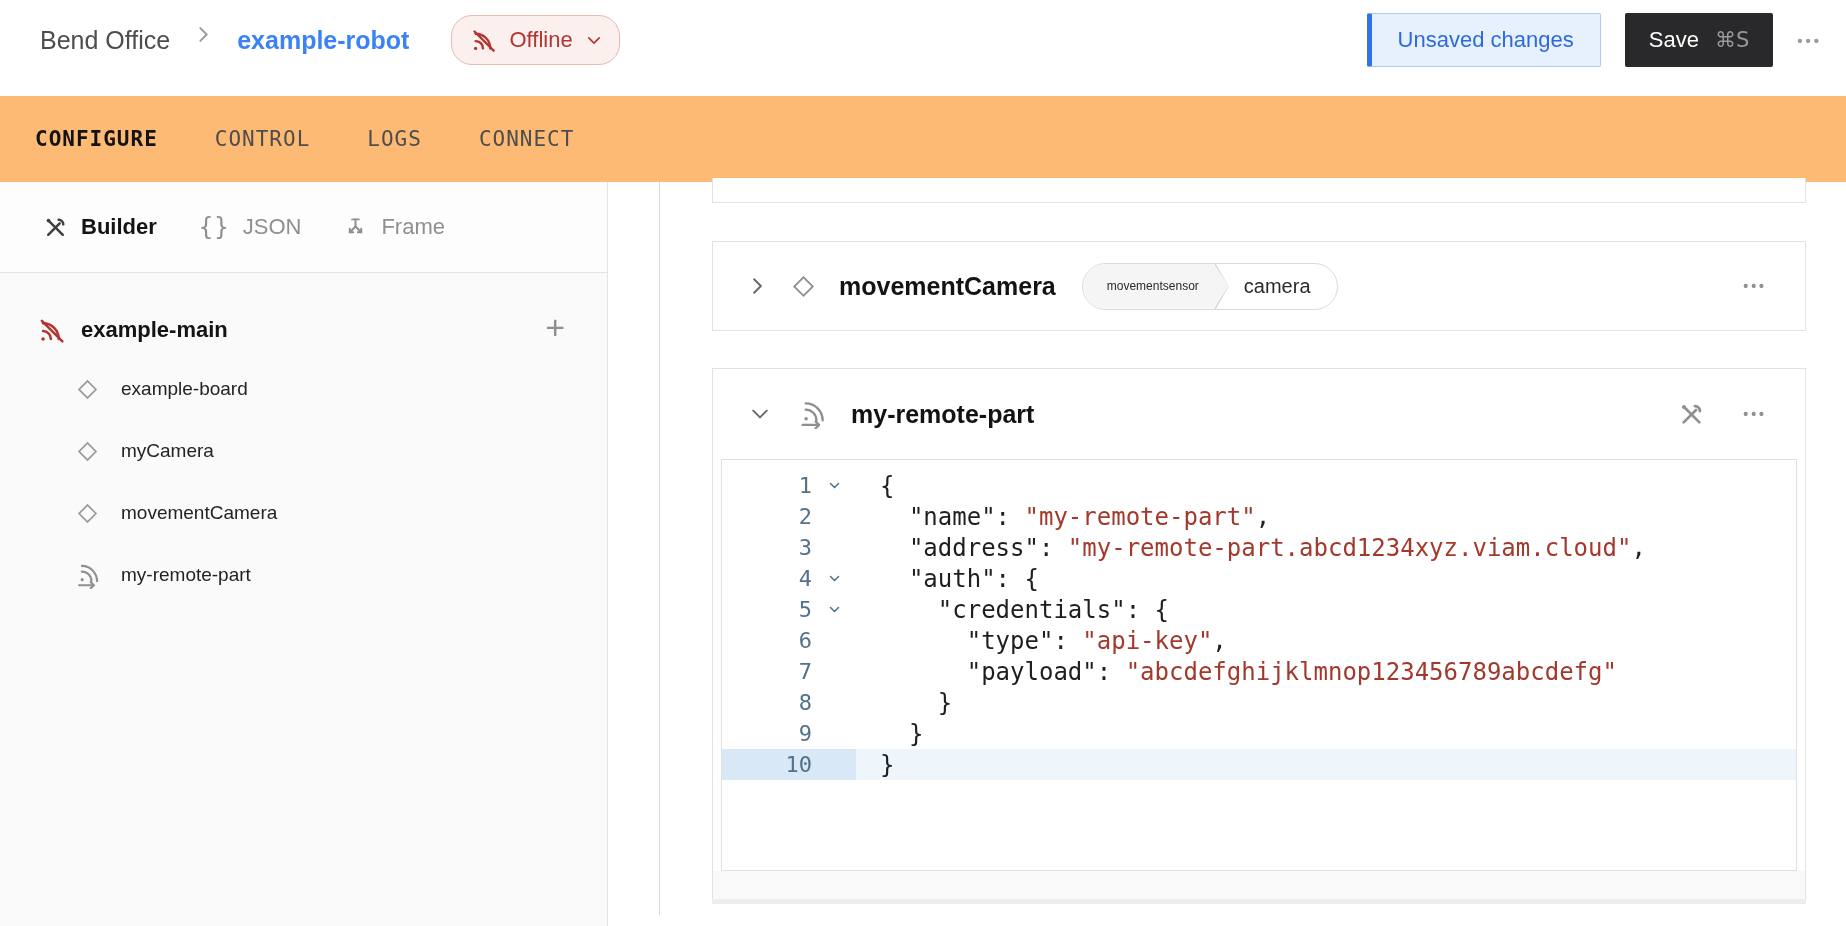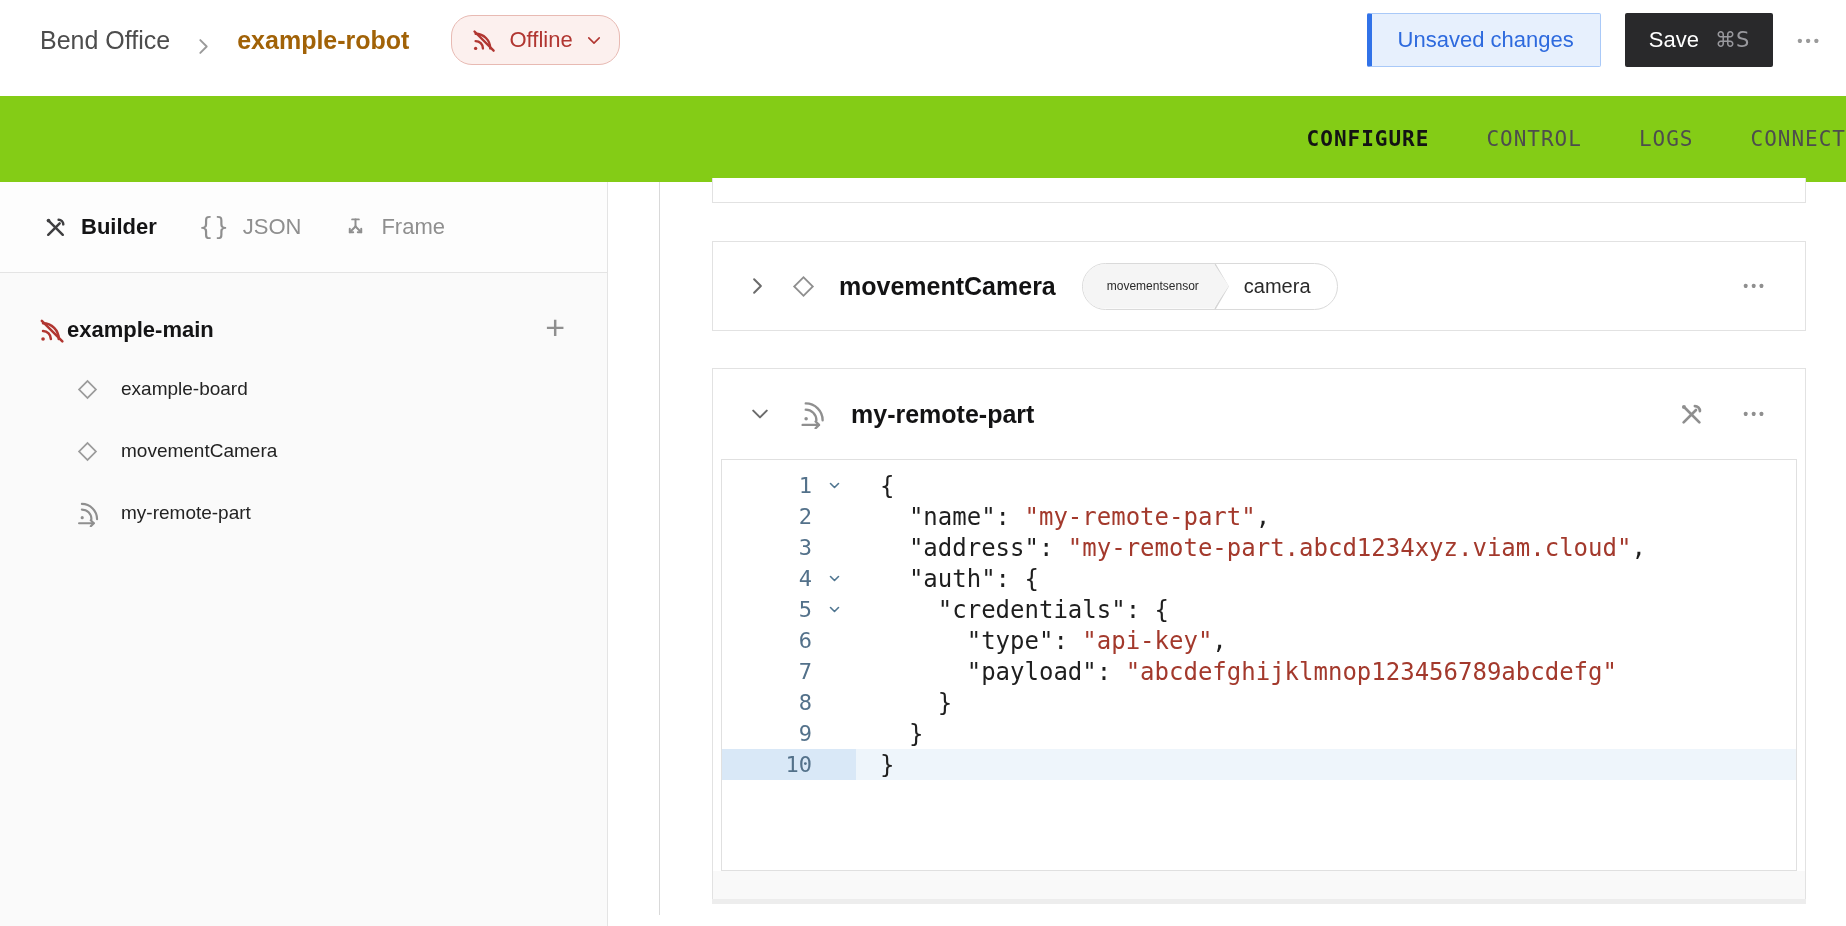--- a/index.html
+++ b/index.html
@@ -8,58 +8,58 @@
     --save-button-bg:#29292b; --code-string:#a3392c; --code-plain:#1e1e1e;
     --line-number:#53718a; --active-line-bg:#eef5fb; --active-gutter-bg:#d9e8f7;
   }
   *{box-sizing:border-box; margin:0; padding:0;}
   html,body{width:1846px; height:926px; overflow:hidden;}
   body{font-family:"Liberation Sans", sans-serif; background:#fff; position:relative; color:#1e1e1e;}
   button{font-family:inherit; background:none; border:none; cursor:pointer;}
 
   
   .header{position:absolute; left:0; top:0; width:1846px; height:80px; display:flex; align-items:center; background:#fff;}
-  .breadcrumb{margin-left:40px; display:flex; align-items:flex-end; gap:28px; font-size:25px;}
+  .breadcrumb{margin-left:40px; display:flex; align-items:flex-start; gap:28px; font-size:25px;}
   .bc-org{color:#4d4d4d;}
   .bc-sep{display:flex; color:#9a9a9a;}
   .bc-sep svg{width:11px; height:17px;}
-  .bc-robot{color:#a16207; font-weight:700;}
+  .bc-robot{color:#3b82f6; font-weight:700;}
   .status-badge{margin-left:42px; display:flex; align-items:center; gap:12px; height:50px; padding:0 18px;
     background:var(--offline-badge-bg); border:1px solid var(--offline-badge-border); border-radius:21px;
     color:var(--offline-red); font-size:22px; font-weight:500;}
   .badge-icon{display:flex; color:var(--offline-red);}
   .badge-icon svg{width:27px; height:27px;}
   .badge-chev{display:flex; margin-left:2px;}
   .badge-chev svg{width:14px; height:9px;}
   .header-right{margin-left:auto; margin-right:24px; display:flex; align-items:center; gap:24px;}
   .unsaved{height:54px; padding:0 26px; background:var(--unsaved-bg); border:1px solid var(--unsaved-border);
     border-left:5px solid #3172e8; color:var(--accent-blue); font-size:22px; border-radius:2px;}
   .save{height:54px; padding:0 24px; background:var(--save-button-bg); color:#fff; font-size:22px;
     display:flex; align-items:center; gap:16px; border-radius:2px;}
   .save .kbd{color:#98989d; font-family:"DejaVu Sans", sans-serif; font-size:21px;}
   .dots{font-size:14px; letter-spacing:3px; color:#8f8f8f; font-weight:700; line-height:1;}
   .hdr-dots{font-size:15px; color:#9a9a9a;}
 
   
-  .tabbar{position:absolute; left:0; top:96px; width:1846px; height:86px; background:#84cc16;
-    display:flex; align-items:center; padding-left:35px; gap:57px;justify-content:flex-end;}
+  .tabbar{position:absolute; left:0; top:96px; width:1846px; height:86px; background:#fdba74;
+    display:flex; align-items:center; padding-left:35px; gap:57px;}
   .tab{font-family:"DejaVu Sans Mono", monospace; font-size:21px; letter-spacing:1px; color:#4d4d4d;}
   .tab.active{font-weight:700; color:#131314;}
 
   
   .sidebar{position:absolute; left:0; top:182px; width:608px; height:744px; background:#fafafa; border-right:1px solid #e4e4e4;}
   .viewbar{height:91px; background:#fdfdfd; border-bottom:1px solid #e4e4e4; display:flex; align-items:center; padding-left:43px; gap:42px;}
   .view-tab{display:flex; align-items:center; gap:13px; font-size:22px; color:#8f8f8f;}
   .view-tab.active{color:#141415; font-weight:700;}
   .view-tab.active .vicon{color:#3f3f41;}
   .vicon{display:flex; color:#8f8f8f;}
   .vicon svg{width:25px; height:25px;}
   .braces-txt{font-family:"DejaVu Sans Mono", monospace; font-size:24px; letter-spacing:1px; font-weight:400;}
   .tree{padding-top:29px;}
-  .tree-root{position:relative; height:56px; display:flex; align-items:center; padding-left:36px; gap:1px;}
+  .tree-root{position:relative; height:56px; display:flex; align-items:center; padding-left:36px; gap:15px;}
   .tree-root .ticon{color:var(--offline-red);}
   .tree-root .ticon svg{width:29px; height:29px;}
   .root-label{font-size:22px; font-weight:700; color:#141415;}
   .add-btn{position:absolute; right:42px; top:8px; font-size:34px; font-weight:300; color:#8f8f8f; line-height:1;}
   .tree-item{height:62px; display:flex; align-items:center; padding-left:72px; gap:19px; font-size:19px; color:#232323;}
   .ticon{width:30px; height:30px; display:flex; align-items:center; justify-content:center; color:#9b9b9b;}
   .ticon svg{width:21px; height:21px;}
   .ticon.remote svg{width:27px; height:27px; color:#8f8f8f;}
 
   
@@ -200,20 +200,28 @@
             </svg>
           </span>
           <span>example-board</span>
         </div>
         <div class="tree-item">
           <span class="ticon">
             <svg viewBox="0 0 20 20" fill="none" stroke="currentColor" stroke-width="1.6">
               <rect x="4.3" y="4.3" width="11.4" height="11.4" transform="rotate(45 10 10)"></rect>
             </svg>
           </span>
+          <span>myCamera</span>
+        </div>
+        <div class="tree-item">
+          <span class="ticon">
+            <svg viewBox="0 0 20 20" fill="none" stroke="currentColor" stroke-width="1.6">
+              <rect x="4.3" y="4.3" width="11.4" height="11.4" transform="rotate(45 10 10)"></rect>
+            </svg>
+          </span>
           <span>movementCamera</span>
         </div>
         <div class="tree-item">
           <span class="ticon remote">
             <svg viewBox="0 0 24 24" fill="none" stroke="currentColor" stroke-width="1.9" stroke-linecap="round" stroke-linejoin="round">
               <path d="M7 8.5A8.5 8.5 0 0 1 15.5 17"></path>
               <path d="M7 3.5A13.5 13.5 0 0 1 20.5 17"></path>
               <circle cx="7.3" cy="15.7" r="1.4" fill="currentColor" stroke="none"></circle>
               <path d="M4.5 20.7h13"></path>
               <path d="M14.9 18l2.7 2.7-2.7 2.7"></path>

